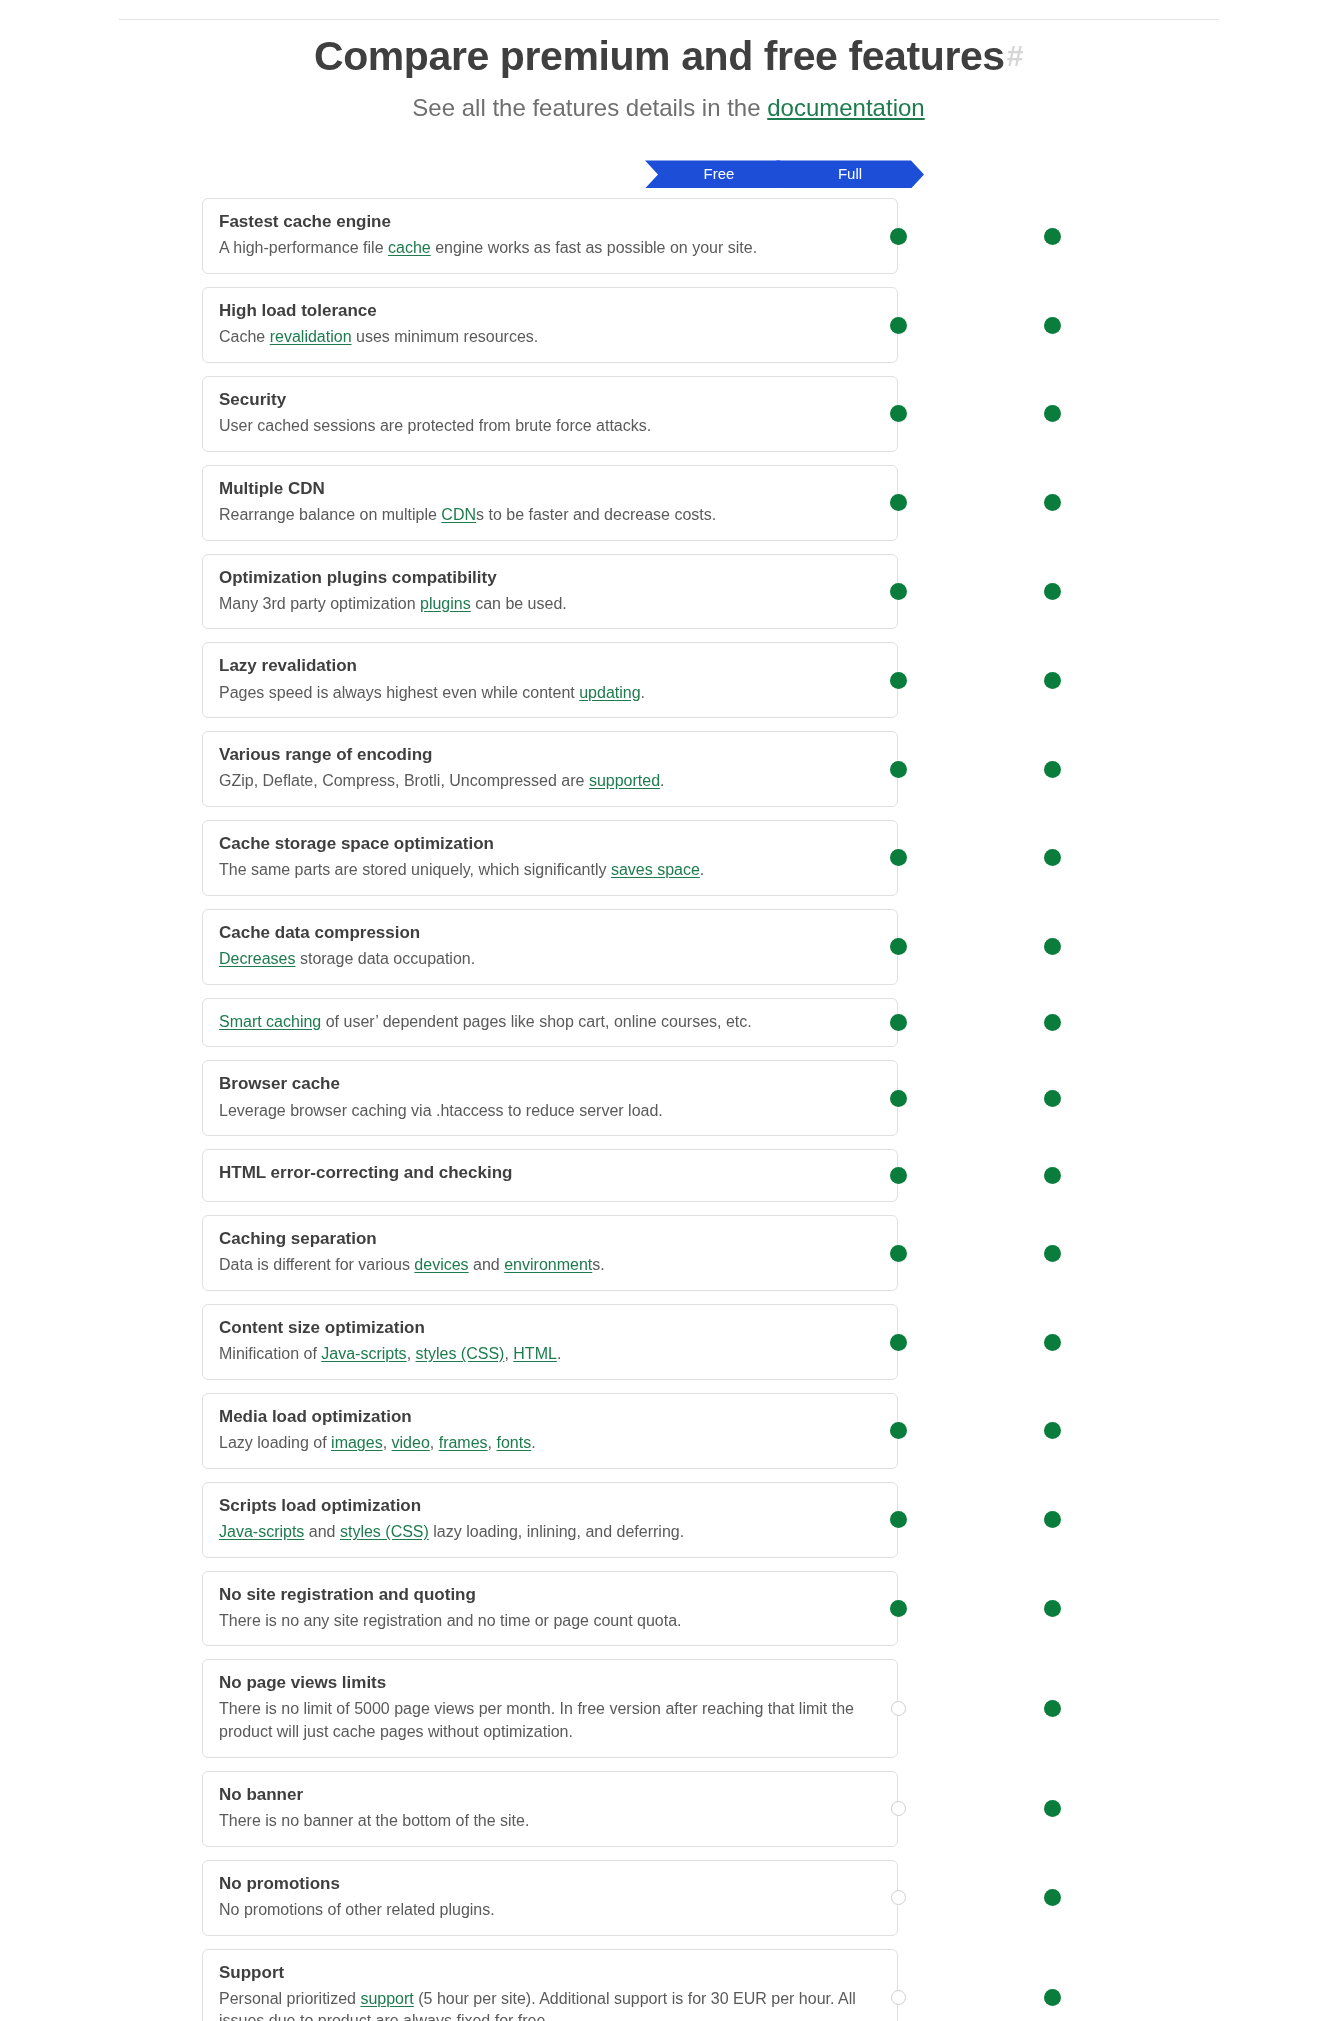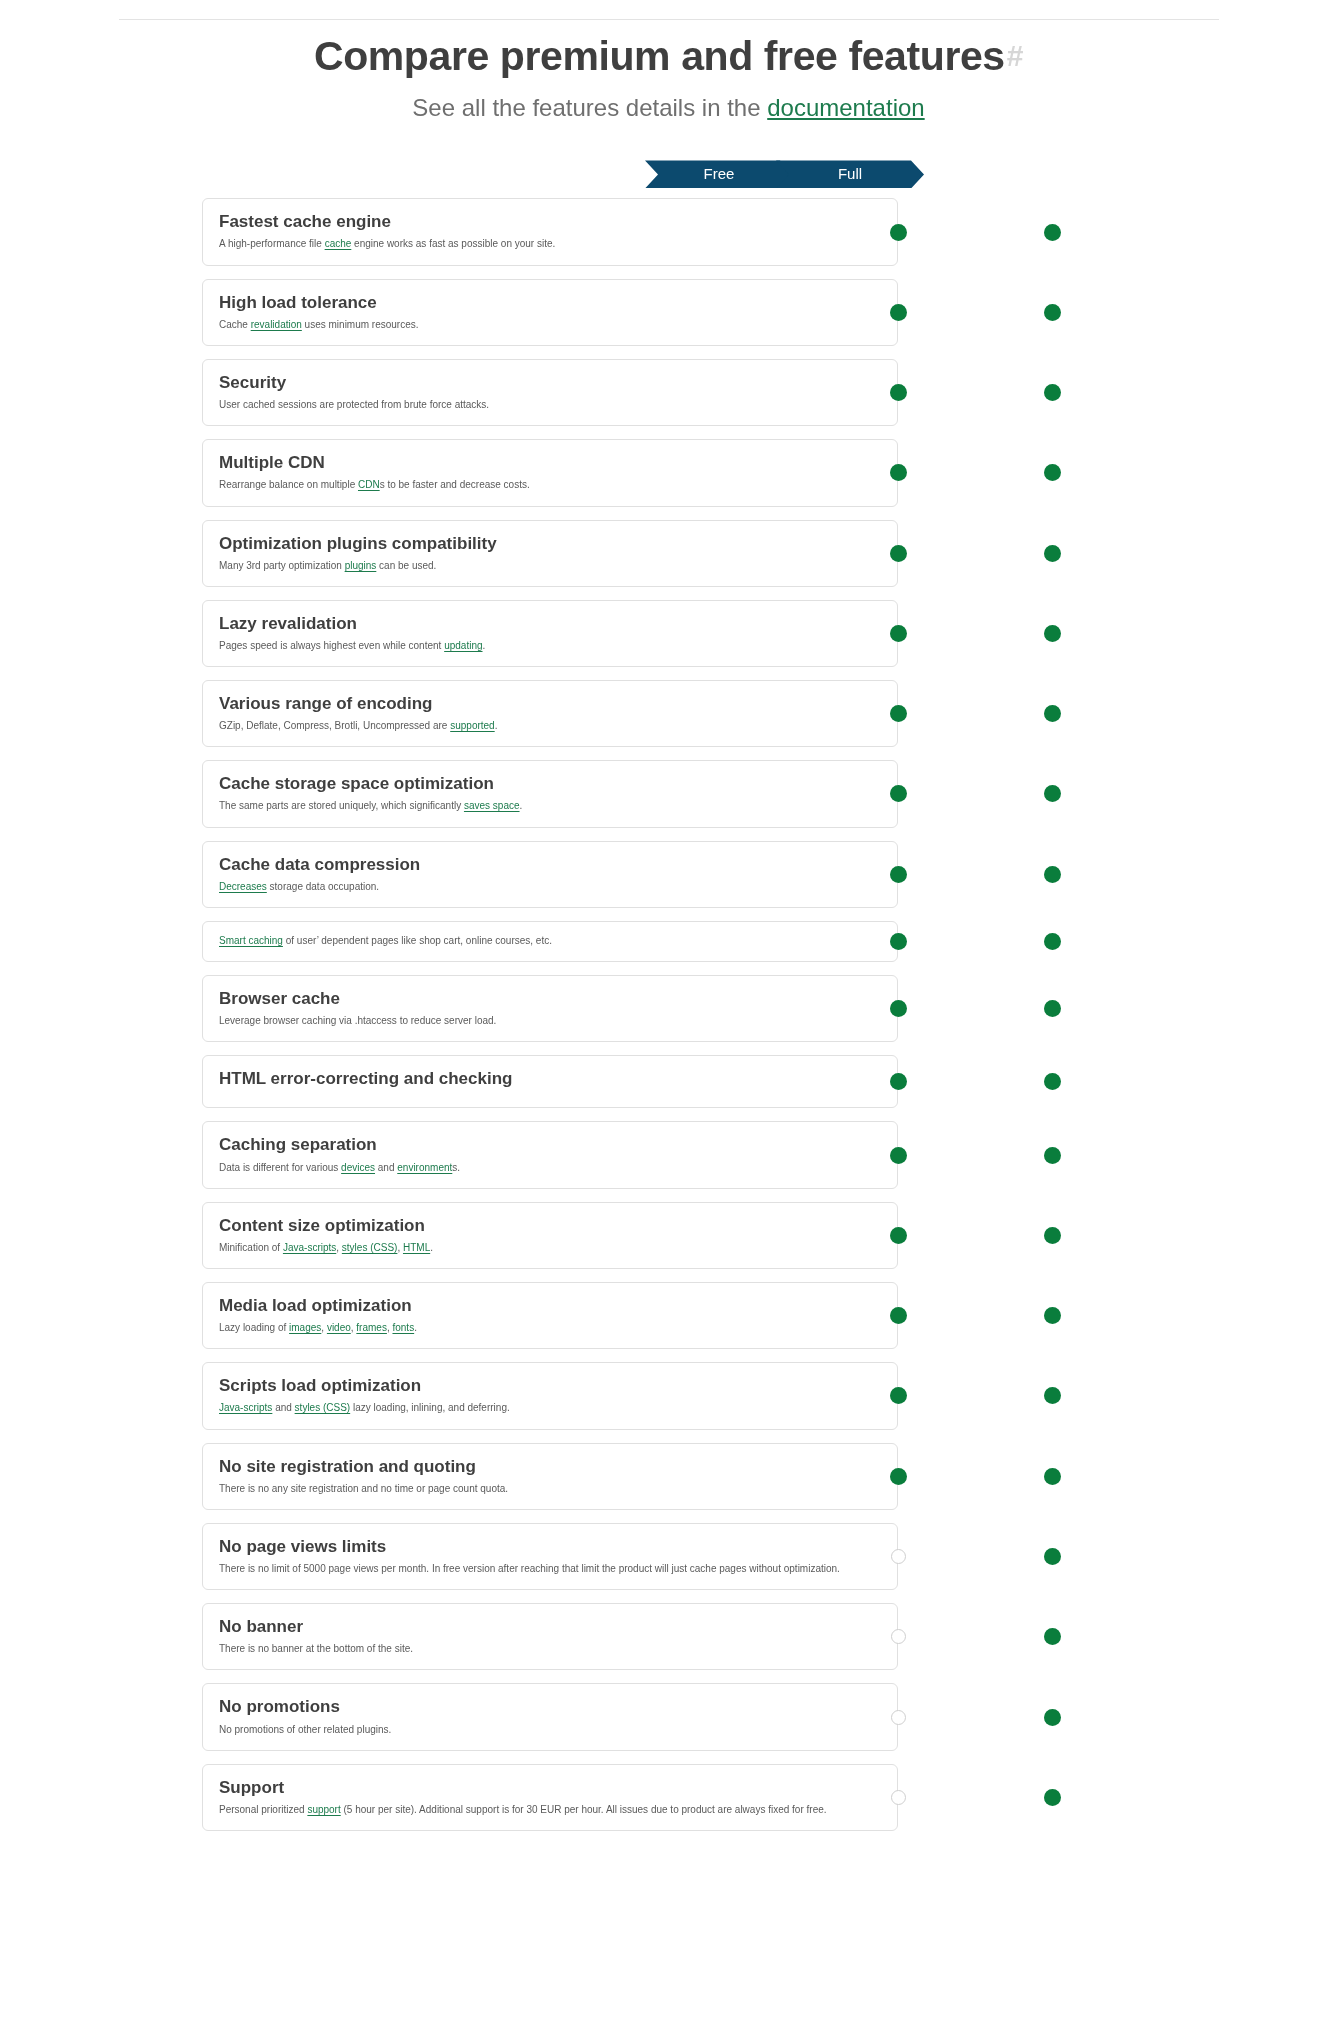--- a/index.html
+++ b/index.html
@@ -61,21 +61,21 @@
     position: relative;
     height: 28px;
     margin-top: 38px;
     margin-left: 202px;
     width: 1000px;
   }
   .chevron {
     position: absolute;
     top: 0;
     height: 28px;
-    background: #0c4a6e;
+    background: #1d4ed8;
     color: #ffffff;
     font-size: 15px;
     line-height: 28px;
     text-align: center;
     -webkit-clip-path: polygon(0 0, calc(100% - 13px) 0, 100% 50%, calc(100% - 13px) 100%, 0 100%, 13px 50%);
     clip-path: polygon(0 0, calc(100% - 13px) 0, 100% 50%, calc(100% - 13px) 100%, 0 100%, 13px 50%);
   }
   .chevron.free { left: 443px; width: 148px; }
   .chevron.full { left: 574px; width: 148px; }
 
@@ -96,21 +96,21 @@
     padding: 12px 16px 13px 16px;
   }
   .card-title {
     font-size: 17px;
     font-weight: 700;
     color: #3f3f3f;
     line-height: 1.3;
     margin: 0 0 4px 0;
   }
   .card-desc {
-    font-size: 10px;
+    font-size: 16px;
     color: #5a5a5a;
     line-height: 1.42;
     margin: 0;
   }
   .marks {
     position: absolute;
     left: 813px;
     top: 0;
     bottom: 0;
     width: 310px;

